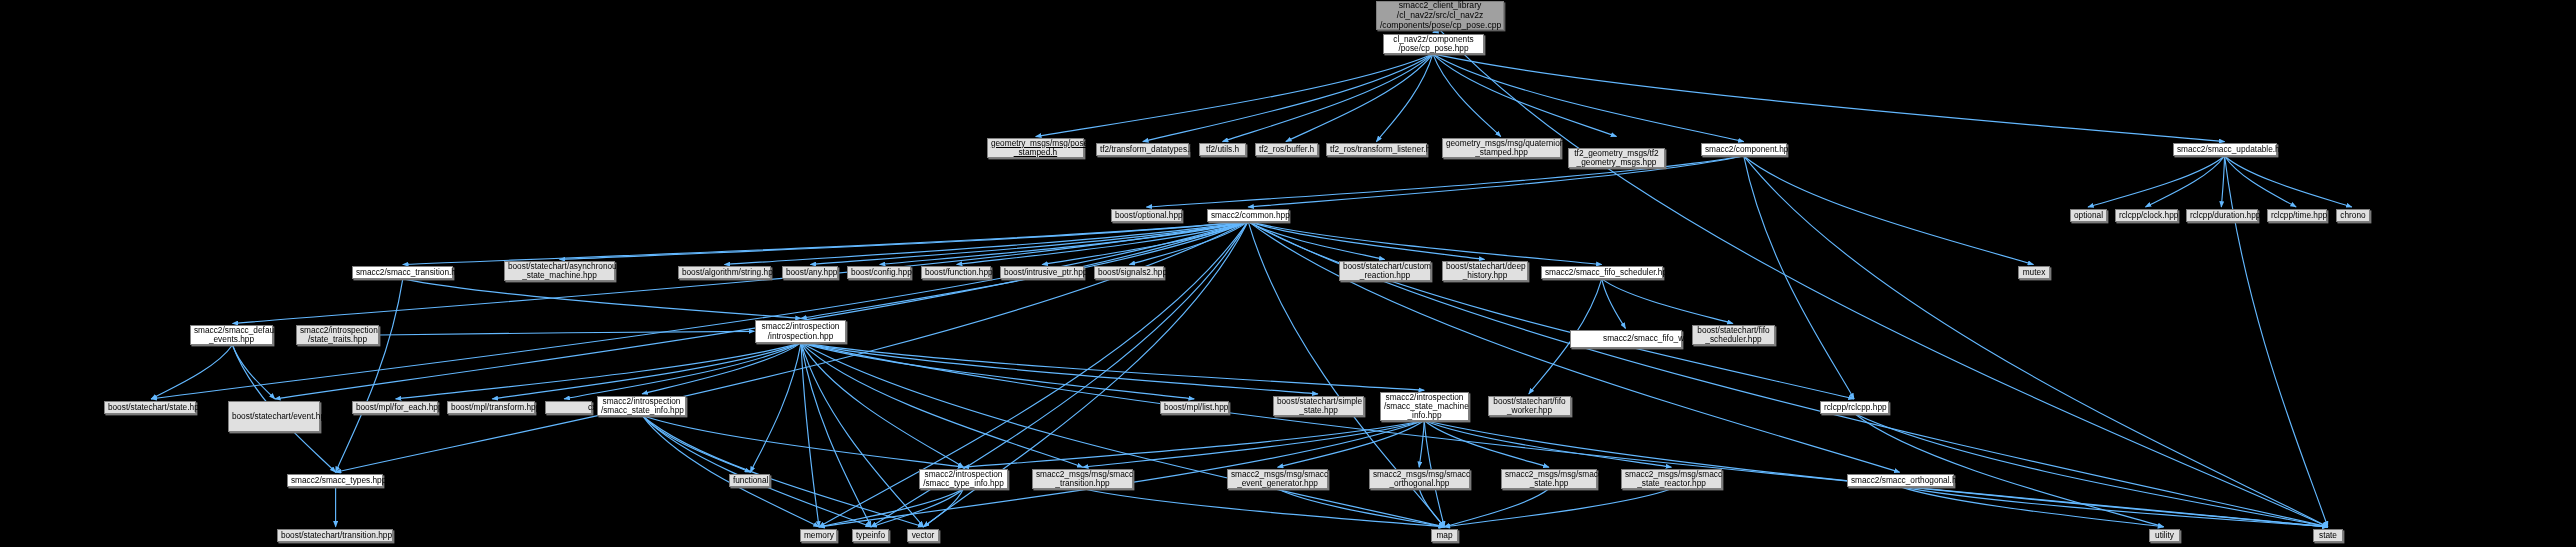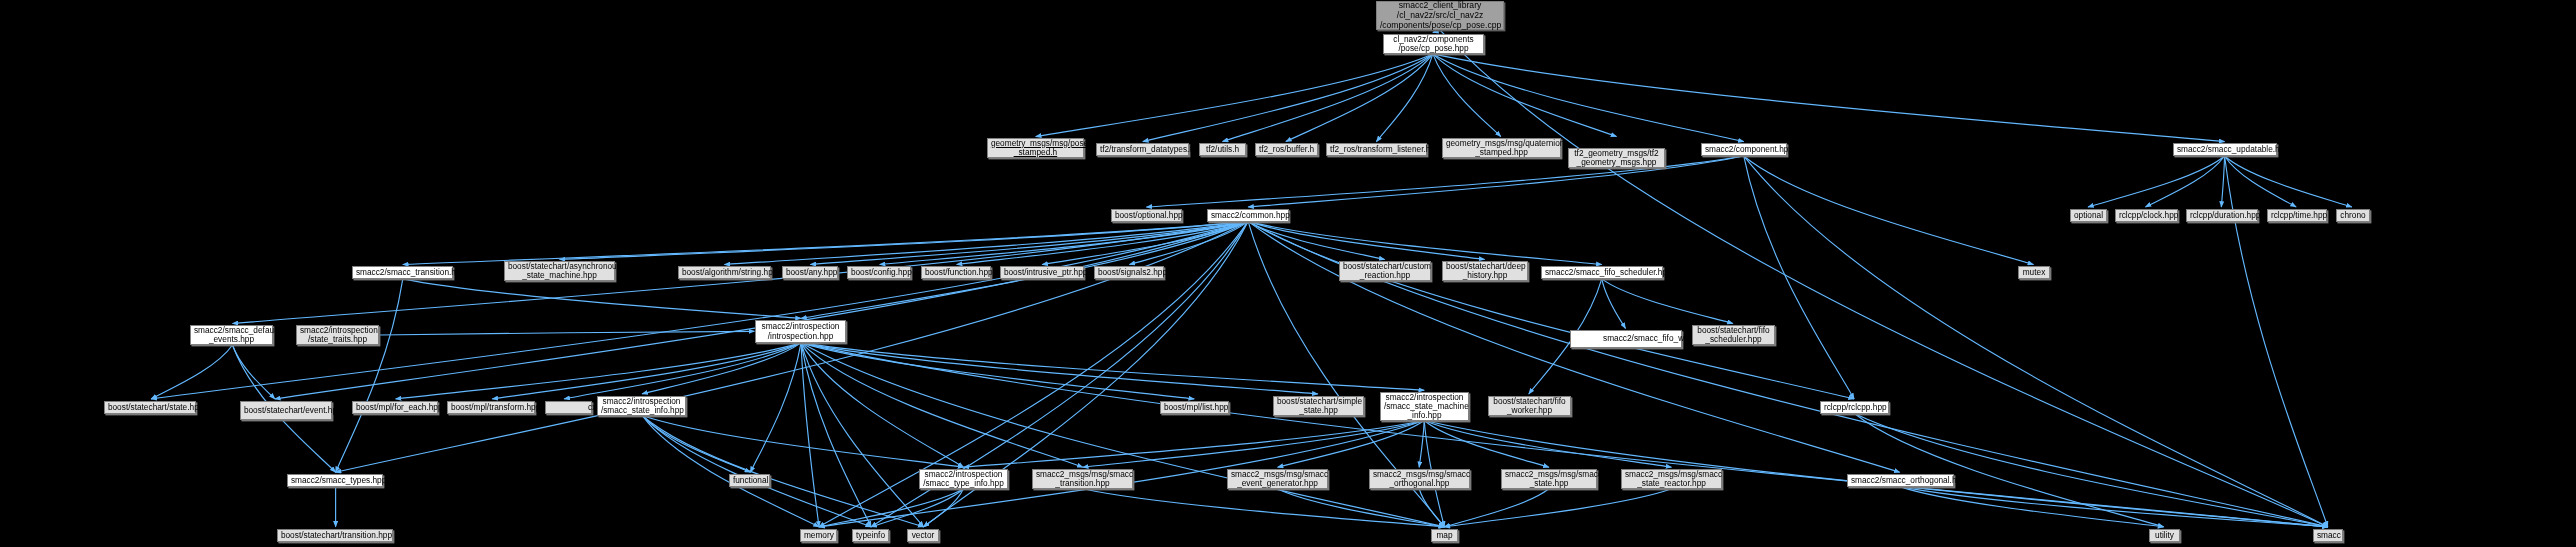--- a/index.html
+++ b/index.html
@@ -236,21 +236,21 @@
       <div class="node white" style="left: 1570px; top: 330px; width: 112px; height: 18px; padding-left: 32px;">
         <span>smacc2/smacc_fifo_worker.hpp</span>
       </div>
       <div class="node grey" style="left: 1692px; top: 325px; width: 83px; height: 20px;">
         <span>boost/statechart/fifo
 _scheduler.hpp</span>
       </div>
       <div class="node grey" style="left: 104px; top: 401px; width: 92px; height: 13px;">
         <span>boost/statechart/state.hpp</span>
       </div>
-      <div class="node grey" style="left: 240px; top: 401px; width: 92px; height: 19px;">
+      <div class="node grey" style="left: 228px; top: 401px; width: 92px; height: 31px;">
         <span>boost/statechart/event.hpp</span>
       </div>
       <div class="node grey" style="left: 352px; top: 401px; width: 86px; height: 13px; justify-content: center;">
         <span>boost/mpl/for_each.hpp</span>
       </div>
       <div class="node grey" style="left: 447px; top: 401px; width: 88px; height: 13px;">
         <span>boost/mpl/transform.hpp</span>
       </div>
       <div class="node grey" style="left: 545px; top: 401px; width: 38px; height: 13px; padding-left: 42px;">
         <span>cxxabi.h</span>
@@ -323,17 +323,17 @@
       <div class="node grey" style="left: 907px; top: 529px; width: 32px; height: 13px;">
         <span>vector</span>
       </div>
       <div class="node grey" style="left: 1431px; top: 529px; width: 27px; height: 13px;">
         <span>map</span>
       </div>
       <div class="node grey" style="left: 2149px; top: 529px; width: 31px; height: 13px;">
         <span>utility</span>
       </div>
       <div class="node grey" style="left: 2313px; top: 529px; width: 30px; height: 13px;">
-        <span>smacc</span>
+        <span>state</span>
       </div>
     </div>
 </div>
 
 
 </body></html>

